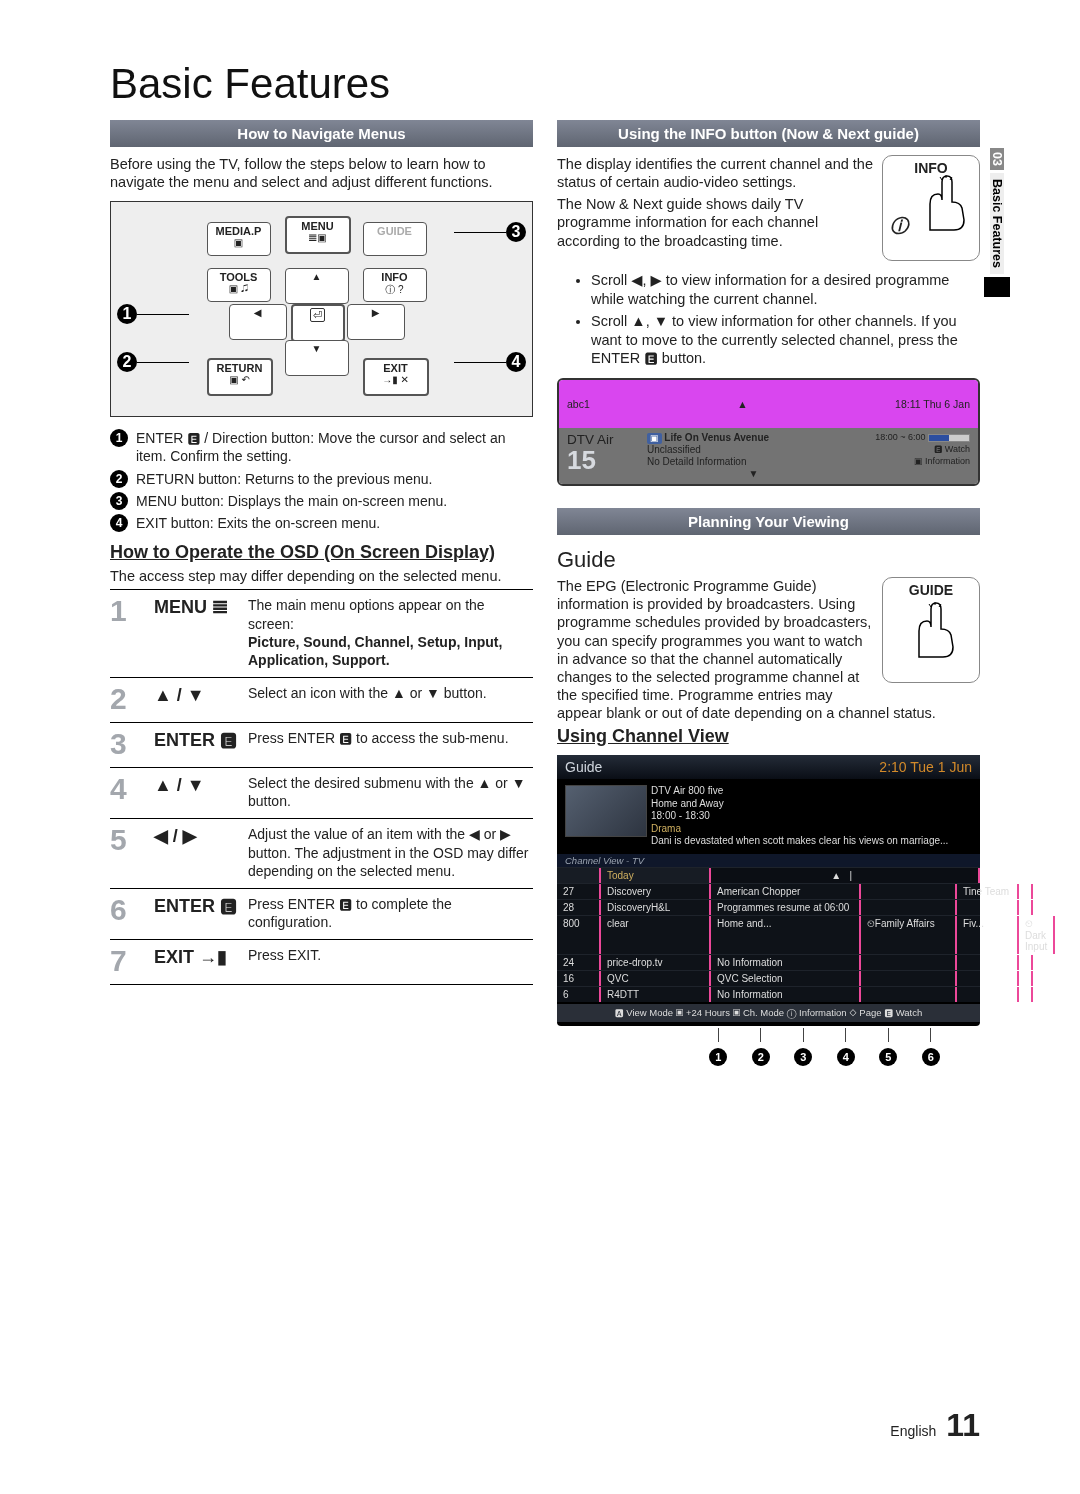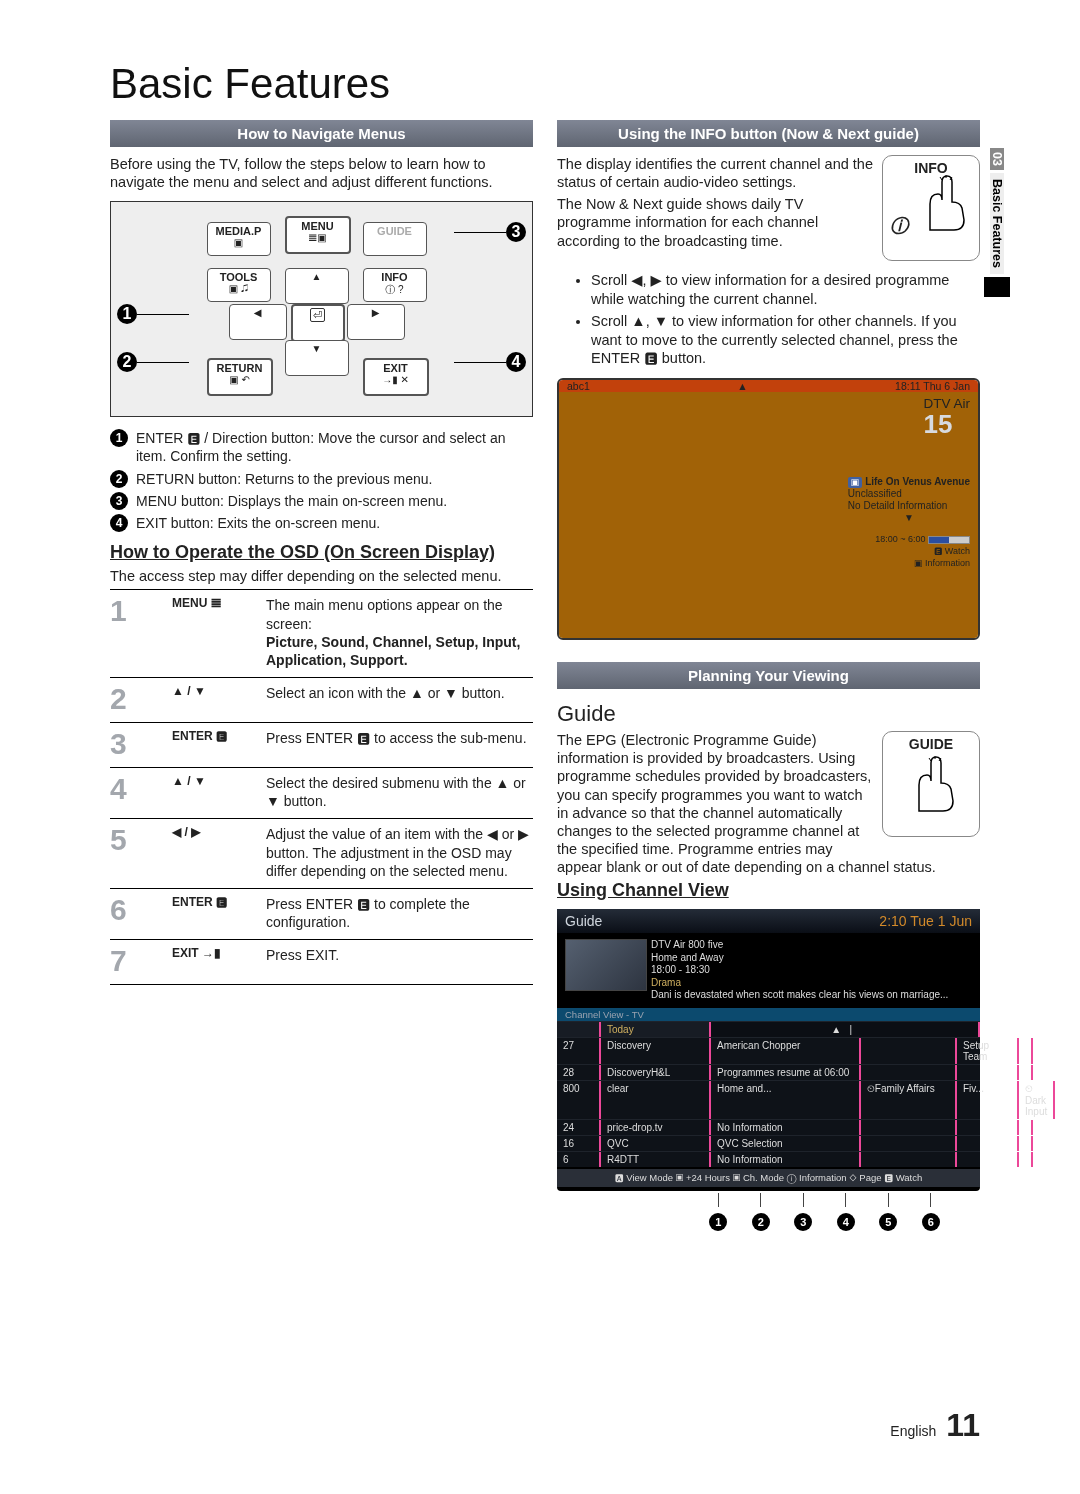--- a/index.html
+++ b/index.html
@@ -39,37 +39,37 @@
   .numlist { list-style:none; padding:0; margin:6px 0 10px 0; }
   .numlist li { display:flex; gap:8px; font-size:14px; line-height:1.3; margin:4px 0; }
   .ncirc { flex:0 0 18px; width:18px; height:18px; background:#000; color:#fff; border-radius:50%; font-size:12px; text-align:center; line-height:18px; font-weight:bold; }
 
   .subhead { font-weight:bold; text-decoration:underline; font-size:18px; }
 
   
   .step-row { display:flex; border-top:1px solid #000; padding:6px 0 8px 0; font-size:14px; line-height:1.3; gap:8px; }
   .step-row:last-child { border-bottom:1px solid #000; }
   .step-num { flex:0 0 36px; font-size:30px; font-weight:bold; color:#a3a7ad; line-height:1; }
-  .step-key { flex:0 0 86px; font-weight:bold; font-size:12px;margin-left:18px; }
+  .step-key { flex:0 0 86px; font-weight:bold; font-size:18px; }
   .step-desc { flex:1; }
 
   
   .btn-ill {
     float:right; width:96px; height:100px; border:1px solid #888; border-radius:10px;
     margin:0 0 6px 8px; text-align:center; font-size:14px; font-weight:bold; padding-top:4px;
     background:#fff;
   }
 
   
   .nn-box {
     border:2px solid #333; border-radius:6px; margin-top:10px;
     font-size:10.5px; color:#222; background:#f3f3f3; overflow:hidden;
   }
-  .nn-top { display:flex; justify-content:space-between; padding:0 8px; background:#c2410c; }
-  .nn-body { display:flex; padding:4px 8px; gap:10px; align-items:flex-end; background:#a16207;flex-direction:column; }
+  .nn-top { display:flex; justify-content:space-between; padding:18px 8px; background:#d946ef; }
+  .nn-body { display:flex; padding:4px 8px; gap:10px; align-items:flex-start; background:#737373; }
   .nn-left { flex:0 0 70px; }
   .nn-chnum { font-size:26px; font-weight:bold; color:#d7dadf; line-height:1; }
   .nn-mid { flex:1; font-size:10px; line-height:1.2; }
   .nn-right { flex:0 0 100px; font-size:9px; text-align:right; line-height:1.3; }
   .pill { display:inline-block; background:#4060a0; color:#fff; font-size:9px; padding:0 3px; border-radius:2px; }
 
   .h2 { font-size:22px; font-weight:normal; margin:12px 0 4px 0; }
   ul.bul { margin:4px 0 4px 18px; padding:0; font-size:14.5px; line-height:1.3; }
   ul.bul li { margin:3px 16px; }
 
@@ -78,21 +78,21 @@
     background:#000; color:#ddd; font-size:10px; border-radius:4px;
     margin-top:8px; padding-bottom:4px;
   }
   .gs-head { display:flex; justify-content:space-between;
     background: linear-gradient(#242c38,#0a0e16);
     color:#cfd5dd; padding:4px 8px; font-size:14px; }
   .gs-feat { display:flex; padding:6px 8px; gap:4px; align-items:flex-start; }
   .gs-thumb { width:80px; height:50px; background:#2a2f38;
     background-image:linear-gradient(135deg,#556070 0%,#2d3440 100%); border:1px solid #444; }
   .gs-info { font-size:10px; line-height:1.25; }
-  .gs-sub { background:#0c4a6e; padding:1px 8px; font-size:9.5px; color:#9aa3b0;}
+  .gs-sub { background:#0f172a; padding:1px 8px; font-size:9.5px; color:#9aa3b0;font-style:italic;}
   .gs-row { display:flex; font-size:10px; border-top:1px solid #1e232b; }
   .gs-row > div { padding:2px 6px; border-right:2px solid #ec4899; }
   .gs-c1{flex:0 0 30px;} .gs-c2{flex:0 0 96px;} .gs-c3{flex:0 0 136px;}
   .gs-c4{flex:0 0 82px;} .gs-c5{flex:0 0 48px;} .gs-rest{flex:1;}
   .gs-bot { background:#2a2f38; text-align:center; font-size:9.5px; padding:3px 4px; margin-top:2px; }
   .dot-rowC { display:flex; justify-content:space-around; padding:0 30px; margin-top:6px; }
   .dot-rowC .de { width:18px;height:18px;background:#000;color:#fff;border-radius:50%;font-size:11px;text-align:center;line-height:18px;font-weight:bold;}
   .tick { width:1px;height:14px;background:#444; margin:0 auto;}
 
   
@@ -299,21 +299,21 @@
         <div class="gs-c1"></div>
           <div class="gs-c2" style="color:#d0b060">Today</div>
           <div class="gs-rest" style="text-align:center;background:#0b0e14">▲ &nbsp; | &nbsp; </div>
       </div>
       <div id="gs-rows">
           <div class="gs-row" style="background: rgb(14, 18, 24);">
             <div class="gs-c1">27</div>
             <div class="gs-c2">Discovery</div>
             <div class="gs-c3">American Chopper</div>
             <div class="gs-c4"></div>
-            <div class="gs-c5">Setup Team</div>
+            <div class="gs-c5">Tine Team</div>
             <div class="gs-rest"></div>
           </div>
           <div class="gs-row" style="background: rgb(14, 18, 24);">
             <div class="gs-c1">28</div>
             <div class="gs-c2">DiscoveryH&amp;L</div>
             <div class="gs-c3">Programmes resume at 06:00</div>
             <div class="gs-c4"></div>
             <div class="gs-c5"></div>
             <div class="gs-rest"></div>
           </div>

